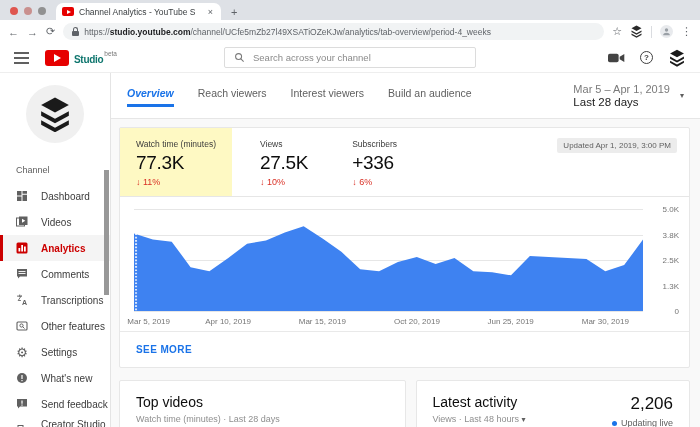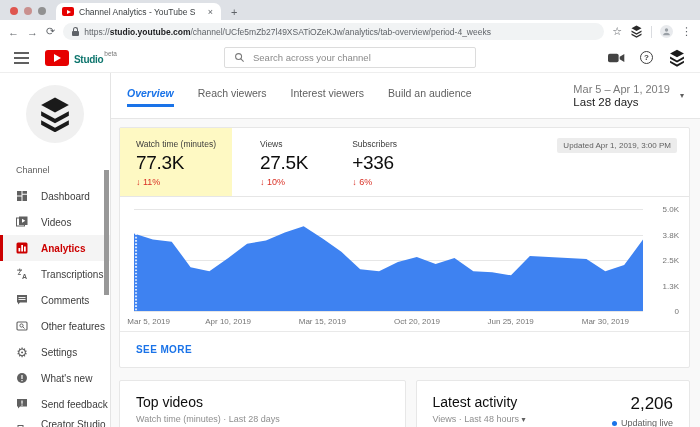--- a/index.html
+++ b/index.html
@@ -243,40 +243,40 @@
             <rect x="5" y="12" width="3.5" height="7" fill="#fff"></rect>
             <rect x="10.5" y="6" width="3.5" height="13" fill="#fff"></rect>
             <rect x="16" y="9" width="3.5" height="10" fill="#fff"></rect>
           </svg>
       </span>
       <span>Analytics</span>
     </div>
 
     <div class="side-item">
       <span class="sicon">
+        <svg width="12" height="12" viewBox="0 0 24 24">
+            <path d="M2 2 h20 v15 h-14 l-4 4 v-4 h-2 Z" fill="#606060"></path>
+            <rect x="5" y="6" width="14" height="1.8" fill="#fff"></rect>
+            <rect x="5" y="10" width="14" height="1.8" fill="#fff"></rect>
+          </svg>
+      </span>
+      <span>Comments</span>
+    </div>
+
+    <div class="side-item">
+      <span class="sicon">
         <svg width="13" height="13" viewBox="0 0 24 24">
             <rect x="2" y="3" width="9" height="1.8" fill="#606060"></rect>
             <rect x="6" y="1" width="1.8" height="4" fill="#606060"></rect>
             <path d="M4 12 L9 12" stroke="#606060" stroke-width="1.6"></path>
             <path d="M10 3 L4 12" stroke="#606060" stroke-width="1.6" fill="none"></path>
             <text x="11" y="21" font-size="13" font-weight="bold" fill="#606060">A</text>
           </svg>
       </span>
       <span>Transcriptions</span>
-    </div>
-
-    <div class="side-item">
-      <span class="sicon">
-        <svg width="12" height="12" viewBox="0 0 24 24">
-            <path d="M2 2 h20 v15 h-14 l-4 4 v-4 h-2 Z" fill="#606060"></path>
-            <rect x="5" y="6" width="14" height="1.8" fill="#fff"></rect>
-            <rect x="5" y="10" width="14" height="1.8" fill="#fff"></rect>
-          </svg>
-      </span>
-      <span>Comments</span>
     </div>
 
     <div class="side-item">
       <span class="sicon">
         <svg width="12" height="12" viewBox="0 0 24 24">
             <rect x="2" y="4" width="20" height="16" rx="2" fill="none" stroke="#606060" stroke-width="2.2"></rect>
             <circle cx="11" cy="11" r="3.2" fill="none" stroke="#606060" stroke-width="2"></circle>
             <line x1="13.5" y1="13.5" x2="17" y2="17" stroke="#606060" stroke-width="2"></line>
           </svg>
       </span>

